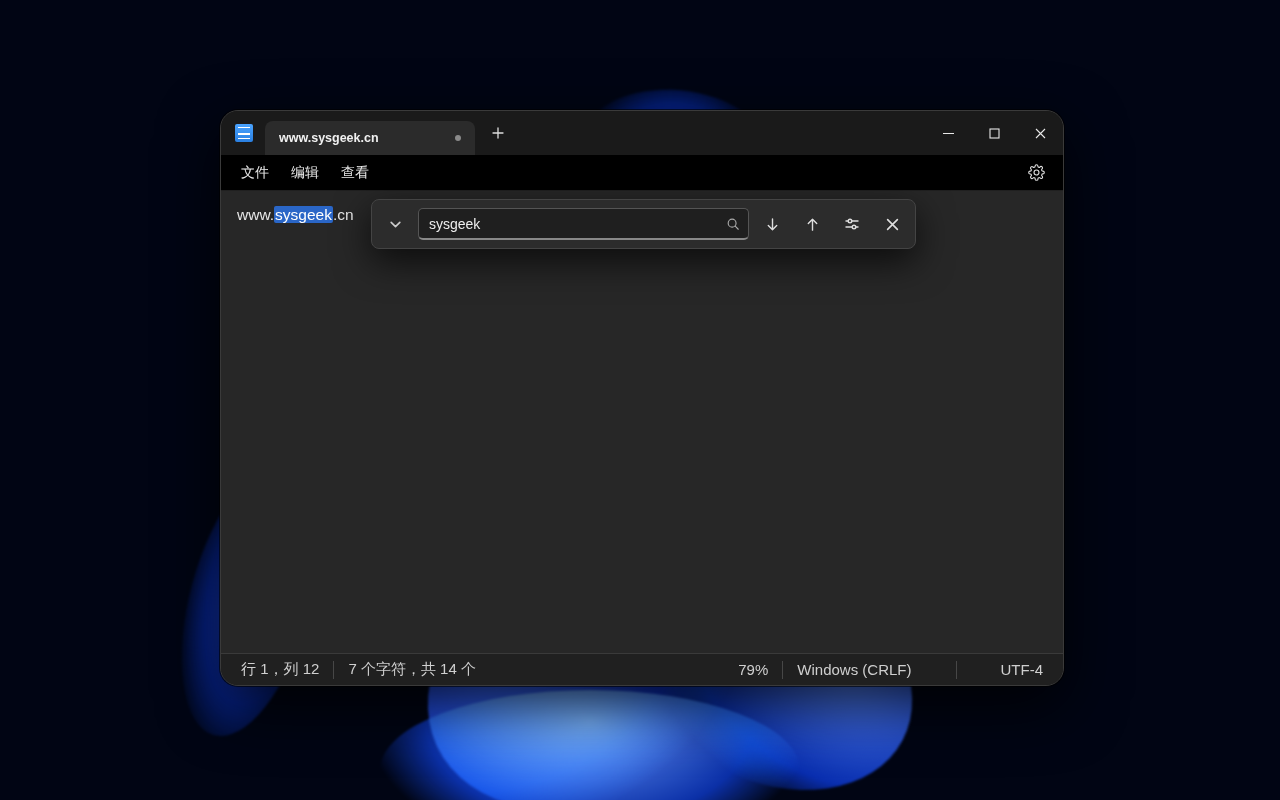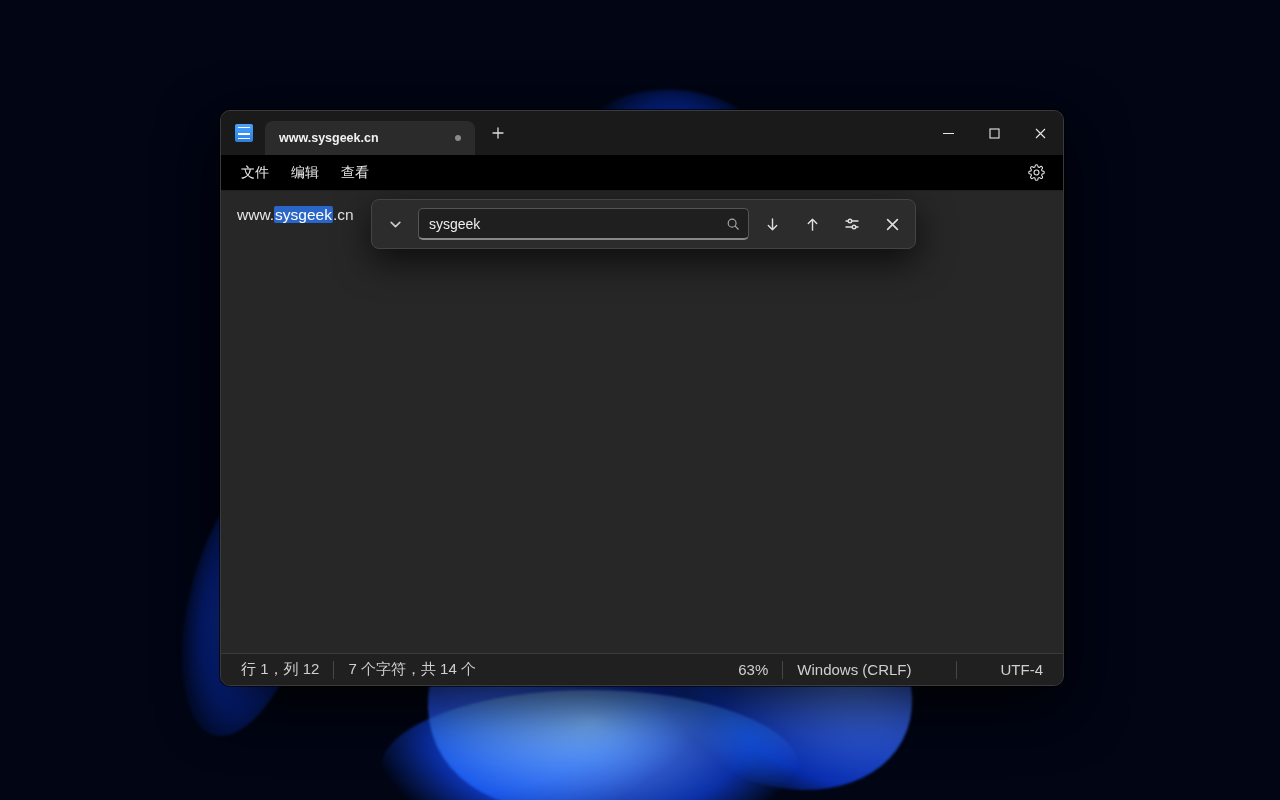--- a/index.html
+++ b/index.html
@@ -34,21 +34,21 @@
         background: radial-gradient(ellipse at 60% 40%, #2b55f0, #041c78 55%, transparent 78%);
         transform: rotate(15deg); }
 
   
   .window {
     position: absolute;
     left: 220px; top: 110px;
     width: 844px; height: 576px;
     background: #1f1f1f;
     border: 1px solid #3a3a3a;
-    border-radius: 10px;
+    border-radius: 18px;
     box-shadow: 0 20px 60px rgba(0,0,0,0.8), 0 0 0 1px rgba(0,0,0,0.6);
     display: flex;
     flex-direction: column;
     overflow: hidden;
   }
 
   
   .titlebar {
     height: 44px;
     background: #1a1a1a;
@@ -287,20 +287,20 @@
           </svg>
       </div>
     </div>
   </div>
 
   <div class="statusbar">
     <span>行 1，列 12</span>
     <span class="sb-sep"></span>
     <span>7 个字符，共 14 个</span>
     <span class="sb-spacer"></span>
-    <span>63%</span>
+    <span>79%</span>
     <span class="sb-sep"></span>
     <span>Windows (CRLF)</span>
     <span class="sb-sep" style="margin:0 44px"></span>
     <span>UTF-4</span>
   </div>
 
 </div>
 
 </body></html>

